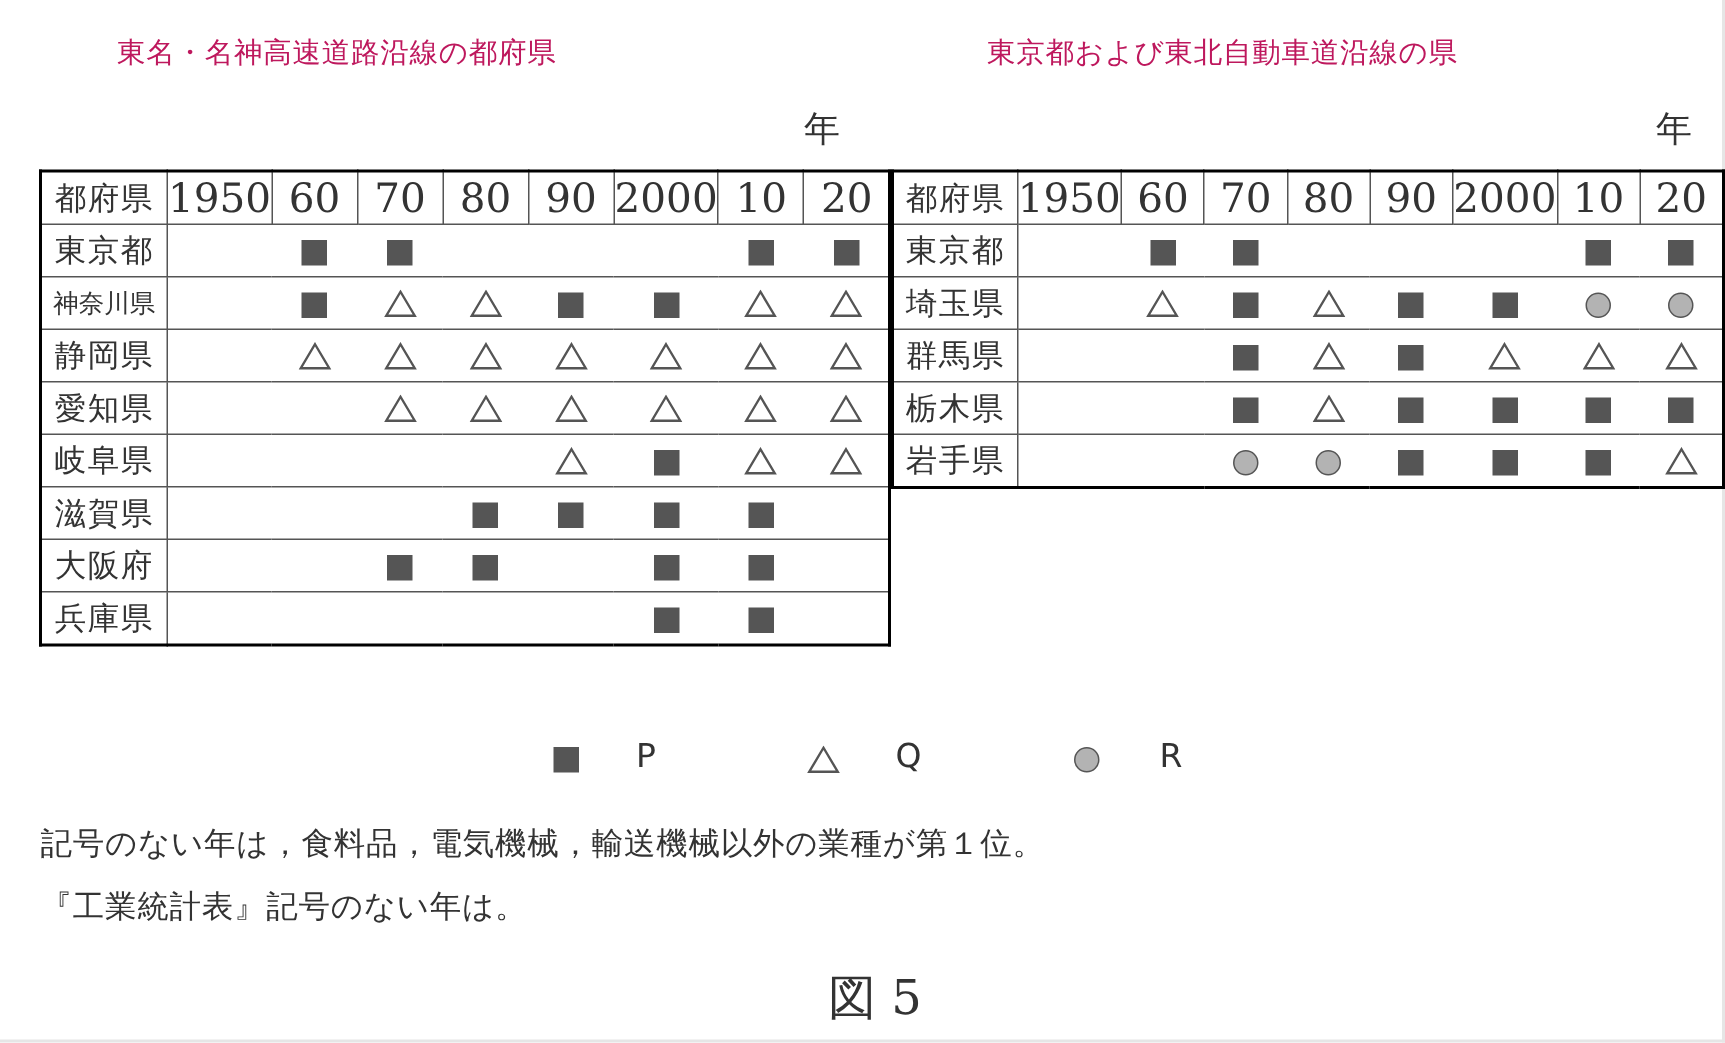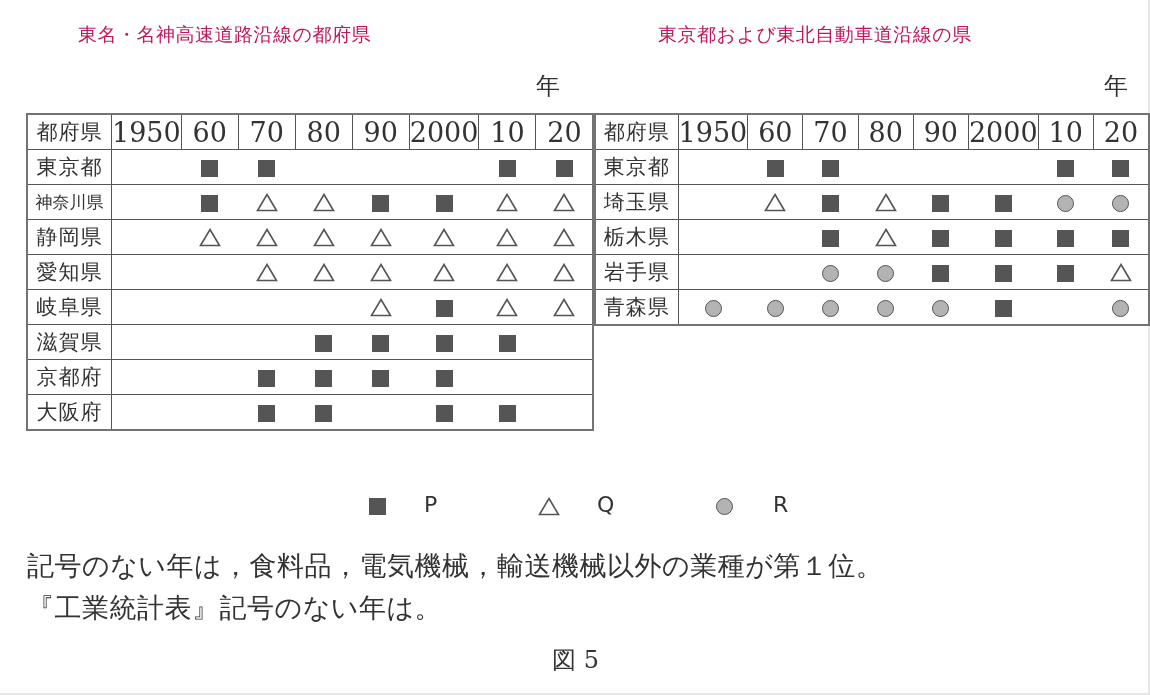--- a/index.html
+++ b/index.html
@@ -10,21 +10,21 @@
   .frame-edge-r { position: absolute; right: 0; top: 0; width: 2px; height: 695px; background: #e6e6e6; }
   .frame-edge-b { position: absolute; left: 0; bottom: 0; width: 1150px; height: 2px; background: #e6e6e6; }
   .title { position: absolute; top: 22px; font-size: 19px; letter-spacing: 0.5px; color: #be185d; white-space: nowrap; }
   .title.left { left: 78px; }
   .title.right { left: 630px; margin-left: 28px; }
   .unit { position: absolute; top: 70px; font-size: 24px; color: #333; }
   .unit.left { left: 536px; }
   .unit.right { left: 1104px; }
   table.grid {
     position: absolute; top: 113px; border-collapse: collapse;
-    border: 2px solid #737373;
+    border: 2px solid #000000;
   }
   table.grid.left { left: 26px; }
   table.grid.right { left: 594px; }
   table.grid th, table.grid td {
     border: 1px solid #555; padding: 0; text-align: center; vertical-align: middle;
     font-weight: normal; color: #333;
   }
   table.grid th { height: 34px; font-size: 27px; }
   table.grid td { height: 34px; }
   table.grid .pref { width: 83px; font-size: 21px; letter-spacing: 1px; white-space: nowrap; }
@@ -32,24 +32,24 @@
   table.grid .yr { width: 56px; }
   table.grid tbody td.cell { border-left: none; border-right: none; }
   table.grid tbody td.cell:last-child { border-right: 1px solid #555; }
   .sym { display: inline-block; vertical-align: middle; }
   .sym.P { width: 17px; height: 17px; background: #555; }
   .sym.R { width: 17px; height: 17px; border-radius: 50%; background: #b3b3b3; border: 1.5px solid #555; box-sizing: border-box; }
   .tri { display: inline-block; vertical-align: middle; width: 22px; height: 19px; }
   .legend { position: absolute; top: 490px; left: 0; width: 1150px; height: 32px; }
   .legend .item { position: absolute; top: 0; height: 32px; display: flex; align-items: center; }
   .legend .lbl { font-family: "DejaVu Sans", "Liberation Sans", sans-serif; font-size: 22px; color: #333; position: absolute; }
-  .note { position: absolute; left: 27px; font-size: 27px; color: #333; white-space: nowrap; letter-spacing: 0.5px; }
+  .note { position: absolute; left: 27px; font-size: 21px; color: #333; white-space: nowrap; letter-spacing: 0.5px; }
   .note.n1 { top: 548px; }
   .note.n2 { top: 590px; }
-  .fig { position: absolute; left: 552px; top: 644px; font-size: 24px; color: #333; }
+  .fig { position: absolute; left: 552px; top: 644px; font-size: 32px; color: #333; }
 </style>
 </head>
 <body>
 
 <div class="frame-edge-r"></div>
 <div class="frame-edge-b"></div>
 
 <div class="title left">東名・名神高速道路沿線の都府県</div>
 <div class="unit left">年</div>
 <div class="title right">東京都および東北自動車道沿線の県</div>
@@ -170,36 +170,36 @@
         <td class="cell yr"></td>
         <td class="cell yr"></td>
         <td class="cell yr"></td>
         <td class="cell yr"><span class="sym P"></span></td>
         <td class="cell yr"><span class="sym P"></span></td>
         <td class="cell yr"><span class="sym P"></span></td>
         <td class="cell yr"><span class="sym P"></span></td>
         <td class="cell yr"></td>
       </tr>
       <tr>
-        <td class="pref">京都府</td>
-        <td class="cell yr"></td>
-        <td class="cell yr"></td>
-        <td class="cell yr"><span class="sym P"></span></td>
-        <td class="cell yr"><span class="sym P"></span></td>
-        <td class="cell yr"><span class="sym P"></span></td>
-        <td class="cell yr"><span class="sym P"></span></td>
-        <td class="cell yr"></td>
-        <td class="cell yr"></td>
-      </tr>
-      <tr>
         <td class="pref">大阪府</td>
         <td class="cell yr"></td>
         <td class="cell yr"></td>
         <td class="cell yr"><span class="sym P"></span></td>
         <td class="cell yr"><span class="sym P"></span></td>
+        <td class="cell yr"></td>
+        <td class="cell yr"><span class="sym P"></span></td>
+        <td class="cell yr"><span class="sym P"></span></td>
+        <td class="cell yr"></td>
+      </tr>
+      <tr>
+        <td class="pref">兵庫県</td>
+        <td class="cell yr"></td>
+        <td class="cell yr"></td>
+        <td class="cell yr"></td>
+        <td class="cell yr"></td>
         <td class="cell yr"></td>
         <td class="cell yr"><span class="sym P"></span></td>
         <td class="cell yr"><span class="sym P"></span></td>
         <td class="cell yr"></td>
       </tr>
     </tbody>
 </table>
 
 <table class="grid right">
   <thead>
@@ -236,20 +236,39 @@
         <td class="cell yr"><span class="sym P"></span></td>
         <td class="cell yr"><svg class="tri" viewBox="0 0 22 19">
             <polygon points="11,1.5 20.5,17.5 1.5,17.5" fill="none" stroke="#555" stroke-width="1.6"></polygon>
           </svg></td>
         <td class="cell yr"><span class="sym P"></span></td>
         <td class="cell yr"><span class="sym P"></span></td>
         <td class="cell yr"><span class="sym R"></span></td>
         <td class="cell yr"><span class="sym R"></span></td>
       </tr>
       <tr>
+        <td class="pref">群馬県</td>
+        <td class="cell yr"></td>
+        <td class="cell yr"></td>
+        <td class="cell yr"><span class="sym P"></span></td>
+        <td class="cell yr"><svg class="tri" viewBox="0 0 22 19">
+            <polygon points="11,1.5 20.5,17.5 1.5,17.5" fill="none" stroke="#555" stroke-width="1.6"></polygon>
+          </svg></td>
+        <td class="cell yr"><span class="sym P"></span></td>
+        <td class="cell yr"><svg class="tri" viewBox="0 0 22 19">
+            <polygon points="11,1.5 20.5,17.5 1.5,17.5" fill="none" stroke="#555" stroke-width="1.6"></polygon>
+          </svg></td>
+        <td class="cell yr"><svg class="tri" viewBox="0 0 22 19">
+            <polygon points="11,1.5 20.5,17.5 1.5,17.5" fill="none" stroke="#555" stroke-width="1.6"></polygon>
+          </svg></td>
+        <td class="cell yr"><svg class="tri" viewBox="0 0 22 19">
+            <polygon points="11,1.5 20.5,17.5 1.5,17.5" fill="none" stroke="#555" stroke-width="1.6"></polygon>
+          </svg></td>
+      </tr>
+      <tr>
         <td class="pref">栃木県</td>
         <td class="cell yr"></td>
         <td class="cell yr"></td>
         <td class="cell yr"><span class="sym P"></span></td>
         <td class="cell yr"><svg class="tri" viewBox="0 0 22 19">
             <polygon points="11,1.5 20.5,17.5 1.5,17.5" fill="none" stroke="#555" stroke-width="1.6"></polygon>
           </svg></td>
         <td class="cell yr"><span class="sym P"></span></td>
         <td class="cell yr"><span class="sym P"></span></td>
         <td class="cell yr"><span class="sym P"></span></td>
@@ -260,31 +279,20 @@
         <td class="cell yr"></td>
         <td class="cell yr"></td>
         <td class="cell yr"><span class="sym R"></span></td>
         <td class="cell yr"><span class="sym R"></span></td>
         <td class="cell yr"><span class="sym P"></span></td>
         <td class="cell yr"><span class="sym P"></span></td>
         <td class="cell yr"><span class="sym P"></span></td>
         <td class="cell yr"><svg class="tri" viewBox="0 0 22 19">
             <polygon points="11,1.5 20.5,17.5 1.5,17.5" fill="none" stroke="#555" stroke-width="1.6"></polygon>
           </svg></td>
-      </tr>
-      <tr>
-        <td class="pref">青森県</td>
-        <td class="cell yr"><span class="sym R"></span></td>
-        <td class="cell yr"><span class="sym R"></span></td>
-        <td class="cell yr"><span class="sym R"></span></td>
-        <td class="cell yr"><span class="sym R"></span></td>
-        <td class="cell yr"><span class="sym R"></span></td>
-        <td class="cell yr"><span class="sym P"></span></td>
-        <td class="cell yr"></td>
-        <td class="cell yr"><span class="sym R"></span></td>
       </tr>
     </tbody>
 </table>
 
 <div class="legend">
   <div class="item" style="left:369px;">
     <span class="sym P"></span>
   </div>
   <span class="lbl" style="left:424px; top:2px;">P</span>
 

